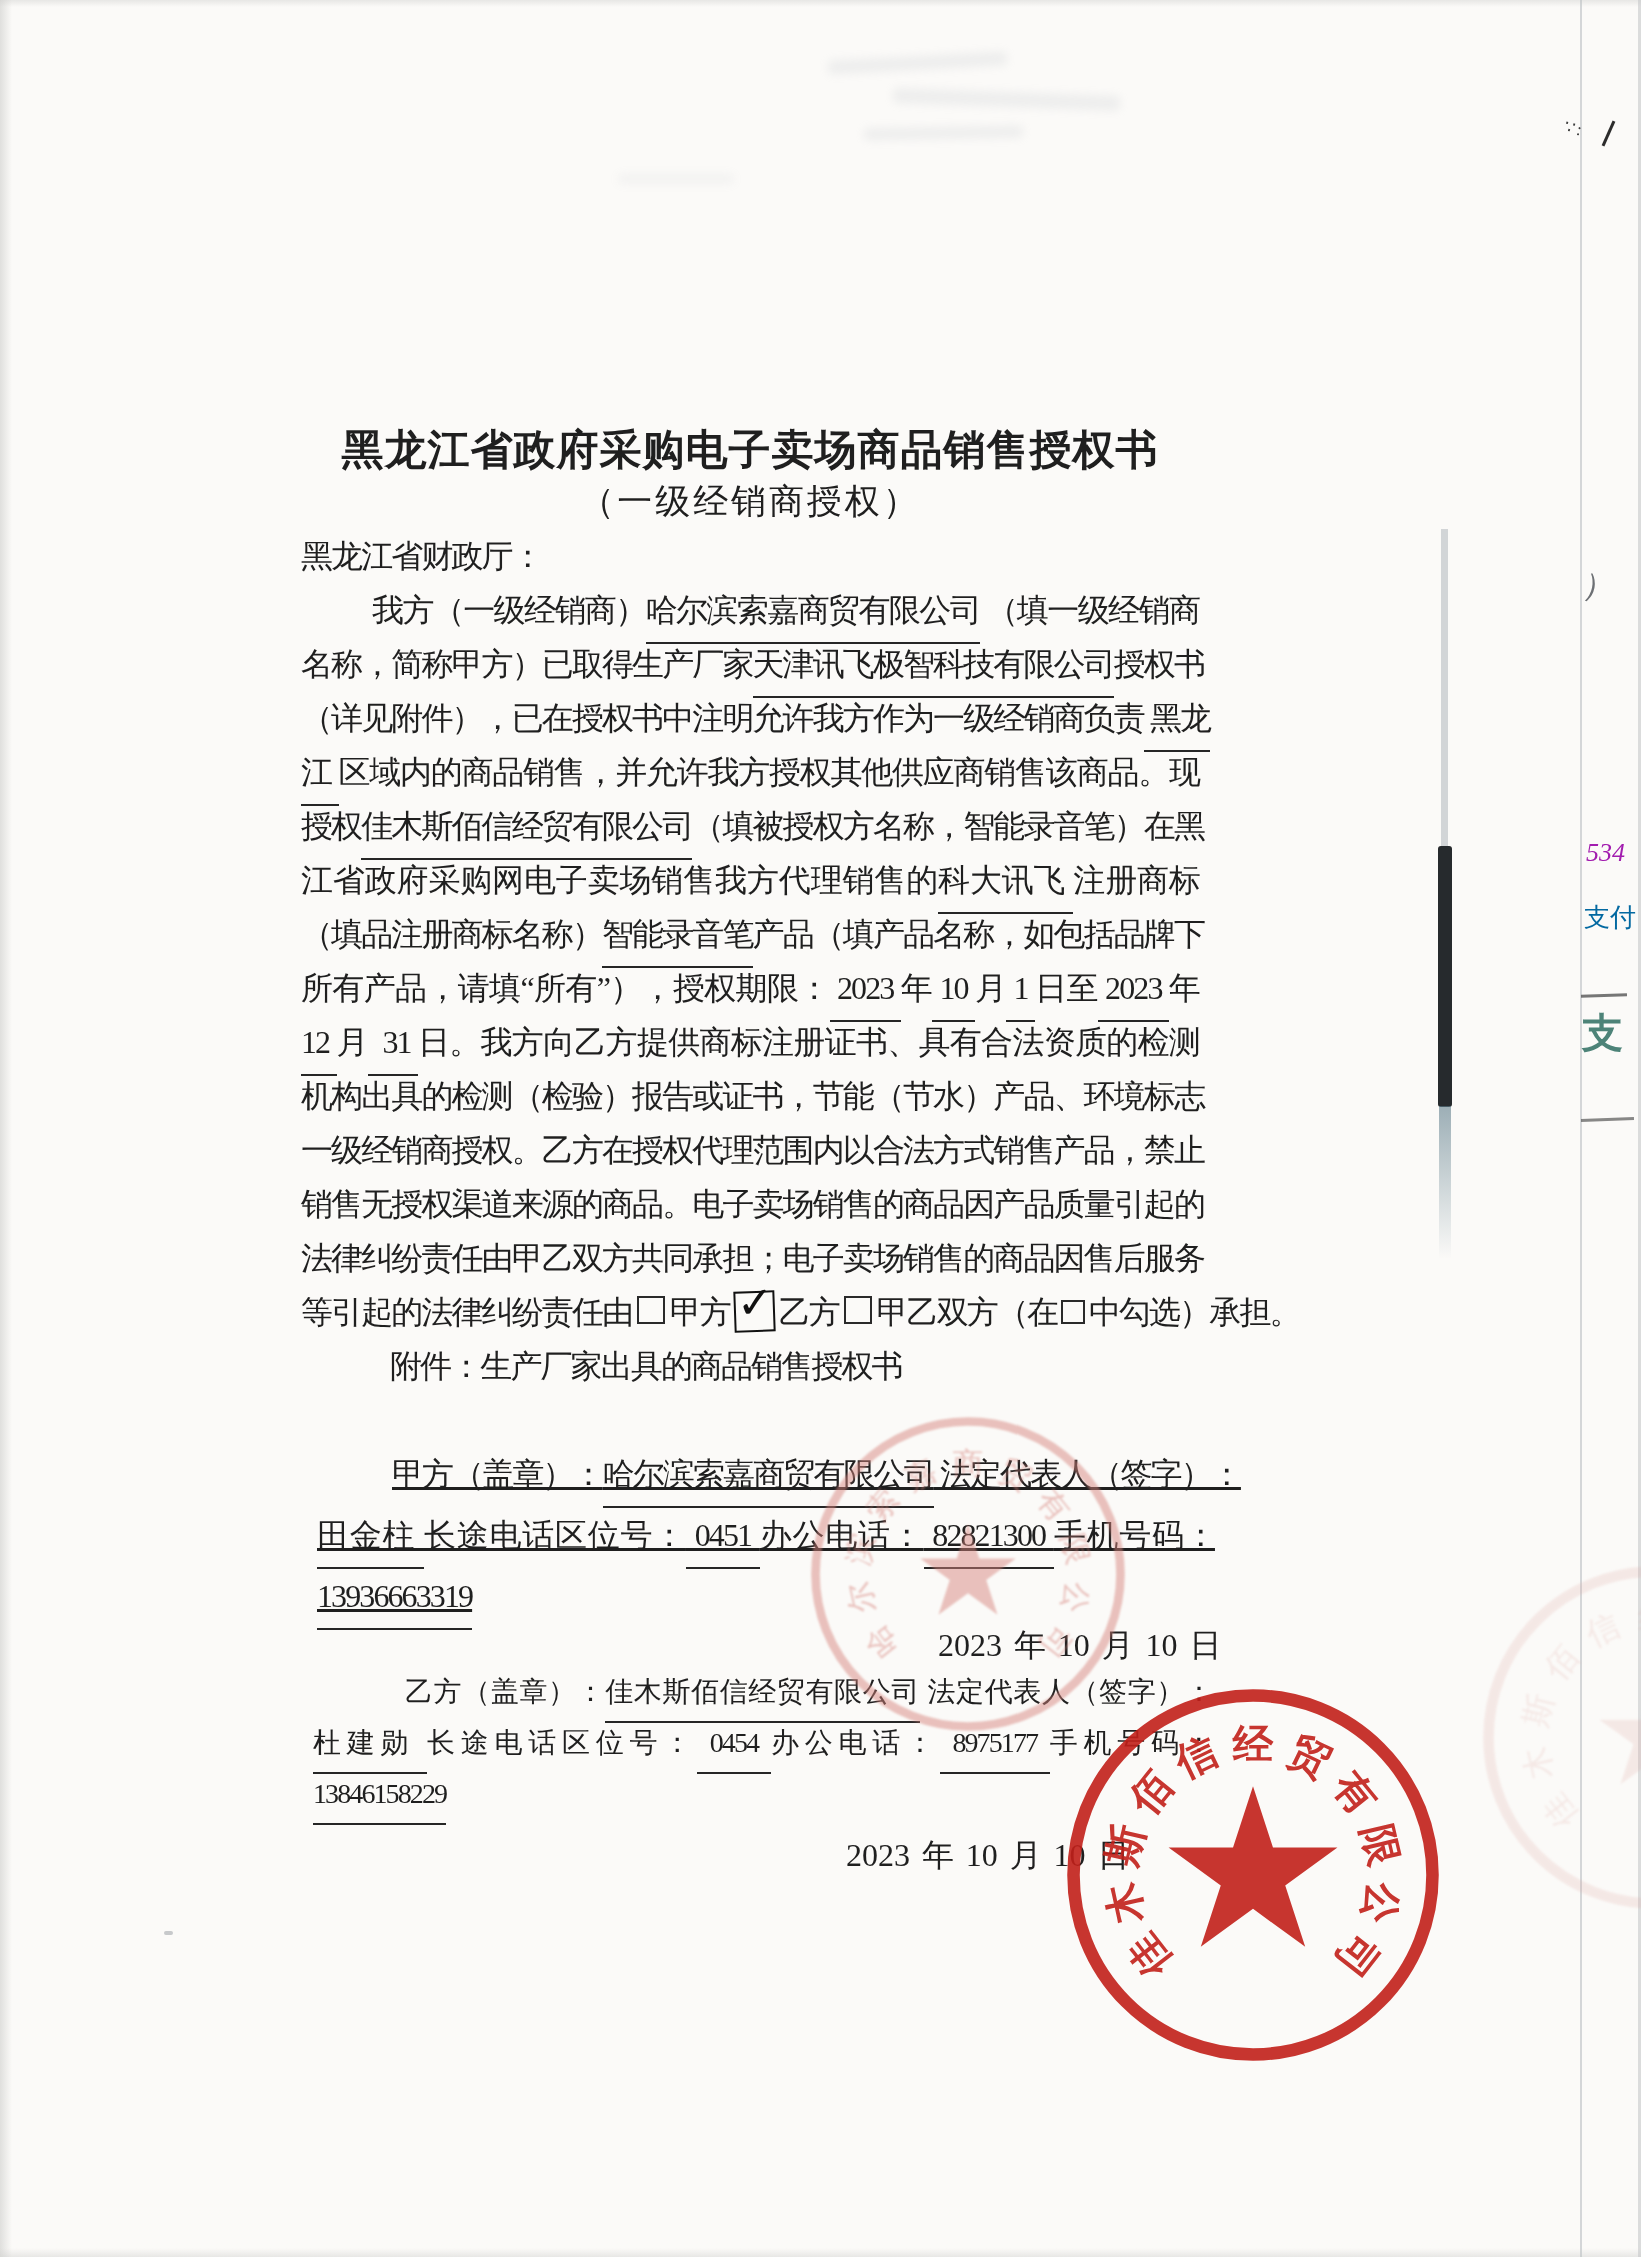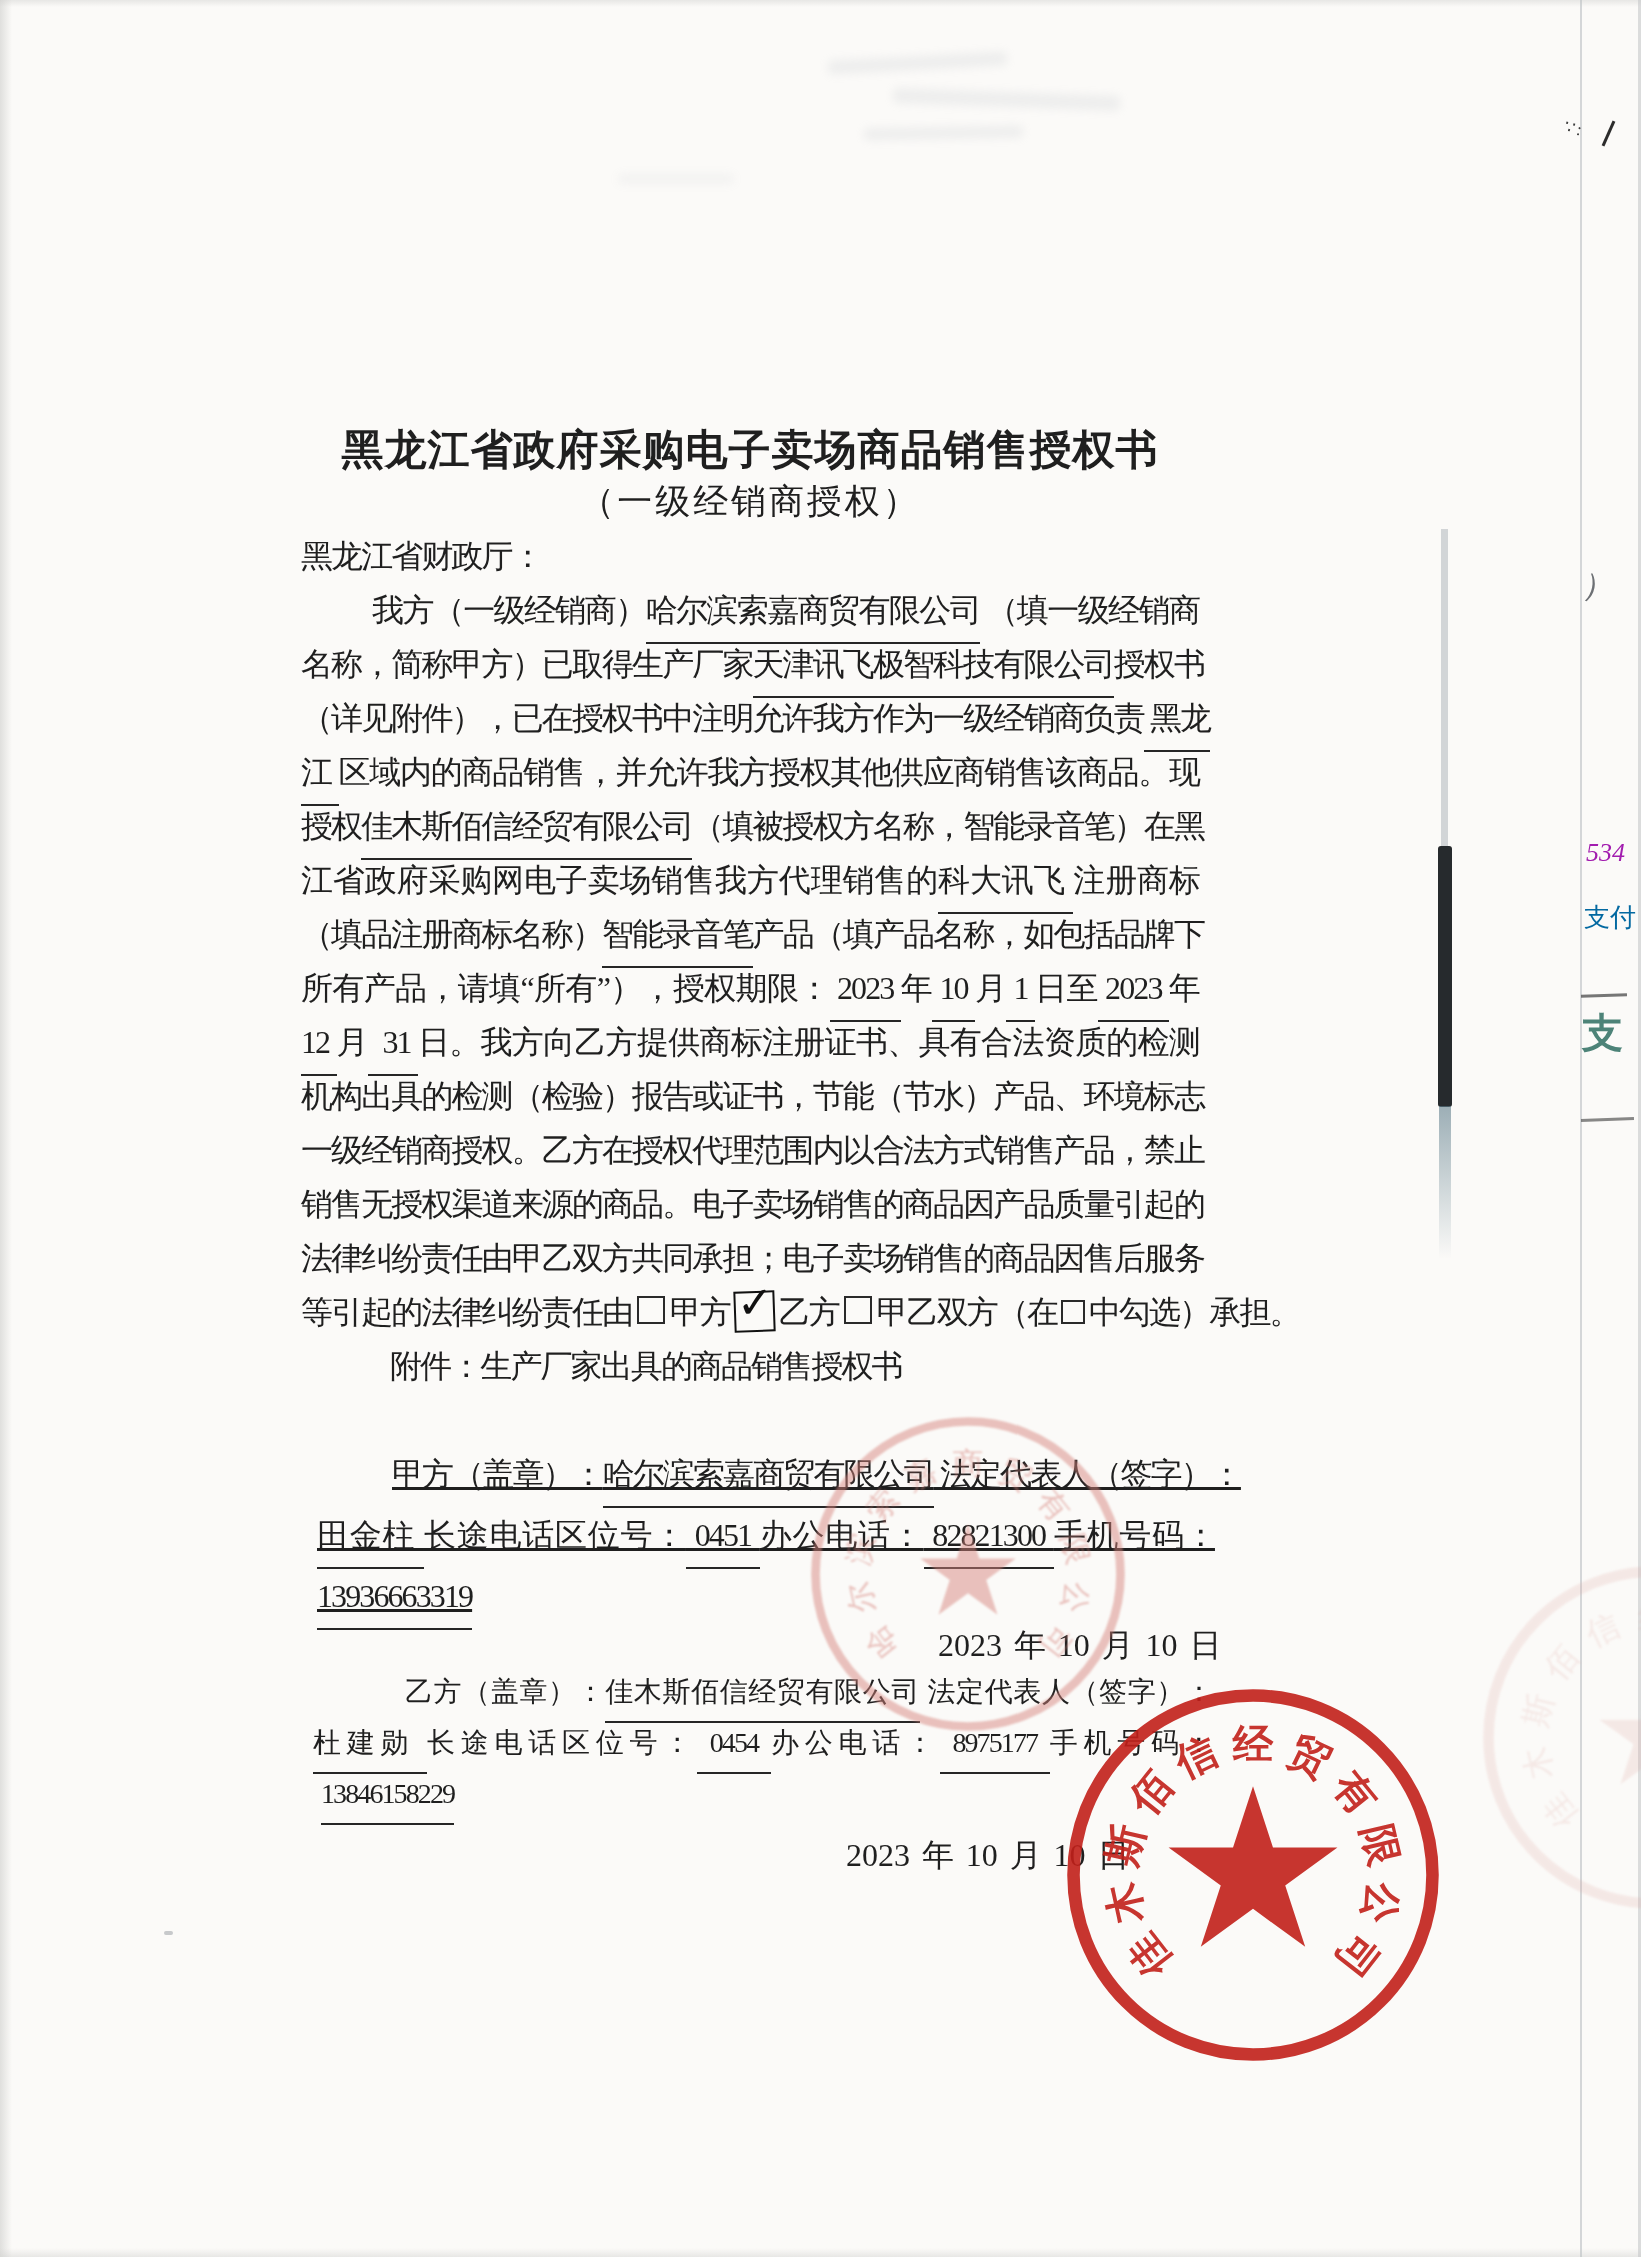--- a/index.html
+++ b/index.html
@@ -110,21 +110,21 @@
   <div id="party-a" class="pa">
       <div class="bline jline" style="text-indent: 75px;"><span>甲方（盖章）：</span><span class="u">哈尔滨索嘉商贸有限公司</span><span>&nbsp;法定代表人（签字）：</span></div>
       <div class="bline jline" style="text-indent: 0px;"><span class="u">田金柱&nbsp;</span><span>长途电话区位号：</span><span class="u">&nbsp;0451&nbsp;</span><span>办公电话：</span><span class="u">&nbsp;82821300&nbsp;</span><span>手机号码：</span></div>
       <div class="bline" style="text-indent: 0px;"><span class="u">13936663319</span></div>
     </div>
   <div class="date date1">2023 年 10 月 10 日</div>
 
   <div id="party-b" class="pb">
       <div class="bline jline" style="text-indent: 92px;"><span>乙方（盖章）：</span><span class="u">佳木斯佰信经贸有限公司</span><span>&nbsp;法定代表人（签字）：</span></div>
       <div class="bline jline" style="text-indent: 0px;"><span class="u">杜建勋&nbsp;</span><span>长途电话区位号：</span><span class="u">&nbsp;0454&nbsp;</span><span>办公电话：</span><span class="u">&nbsp;8975177&nbsp;</span><span>手机号码：</span></div>
-      <div class="bline" style="text-indent: 0px; margin-left: 8px;"><span class="u">13846158229</span></div>
+      <div class="bline" style="text-indent: 0px;"><span class="u">13846158229</span></div>
     </div>
   <div class="date date2">2023 年 10 月 10 日</div>
 
   <svg id="stampA" class="stamp soft" width="332" height="332" viewBox="0 0 344 344" style="left: 802px; top: 1408px; opacity: 0.48;">
       <circle cx="172" cy="172" r="158" fill="none" stroke="#d6837c" stroke-width="9"></circle>
       <polygon points="172.0,120.0 183.7,155.9 221.5,155.9 190.9,178.1 202.6,214.1 172.0,191.9 141.4,214.1 153.1,178.1 122.5,155.9 160.3,155.9" fill="#d6837c"></polygon>
       <text x="0" y="0" transform="translate(82.2 242.2) rotate(-128.0)" text-anchor="middle" dominant-baseline="central" fill="#d6837c" font-size="32" font-family="&quot;Liberation Sans&quot;,&quot;DejaVu Sans&quot;,sans-serif">哈</text>
       <text x="0" y="0" transform="translate(60.7 196.5) rotate(-102.4)" text-anchor="middle" dominant-baseline="central" fill="#d6837c" font-size="32" font-family="&quot;Liberation Sans&quot;,&quot;DejaVu Sans&quot;,sans-serif">尔</text>
       <text x="0" y="0" transform="translate(61.0 146.0) rotate(-76.8)" text-anchor="middle" dominant-baseline="central" fill="#d6837c" font-size="32" font-family="&quot;Liberation Sans&quot;,&quot;DejaVu Sans&quot;,sans-serif">滨</text>
       <text x="0" y="0" transform="translate(83.2 100.6) rotate(-51.2)" text-anchor="middle" dominant-baseline="central" fill="#d6837c" font-size="32" font-family="&quot;Liberation Sans&quot;,&quot;DejaVu Sans&quot;,sans-serif">索</text>

